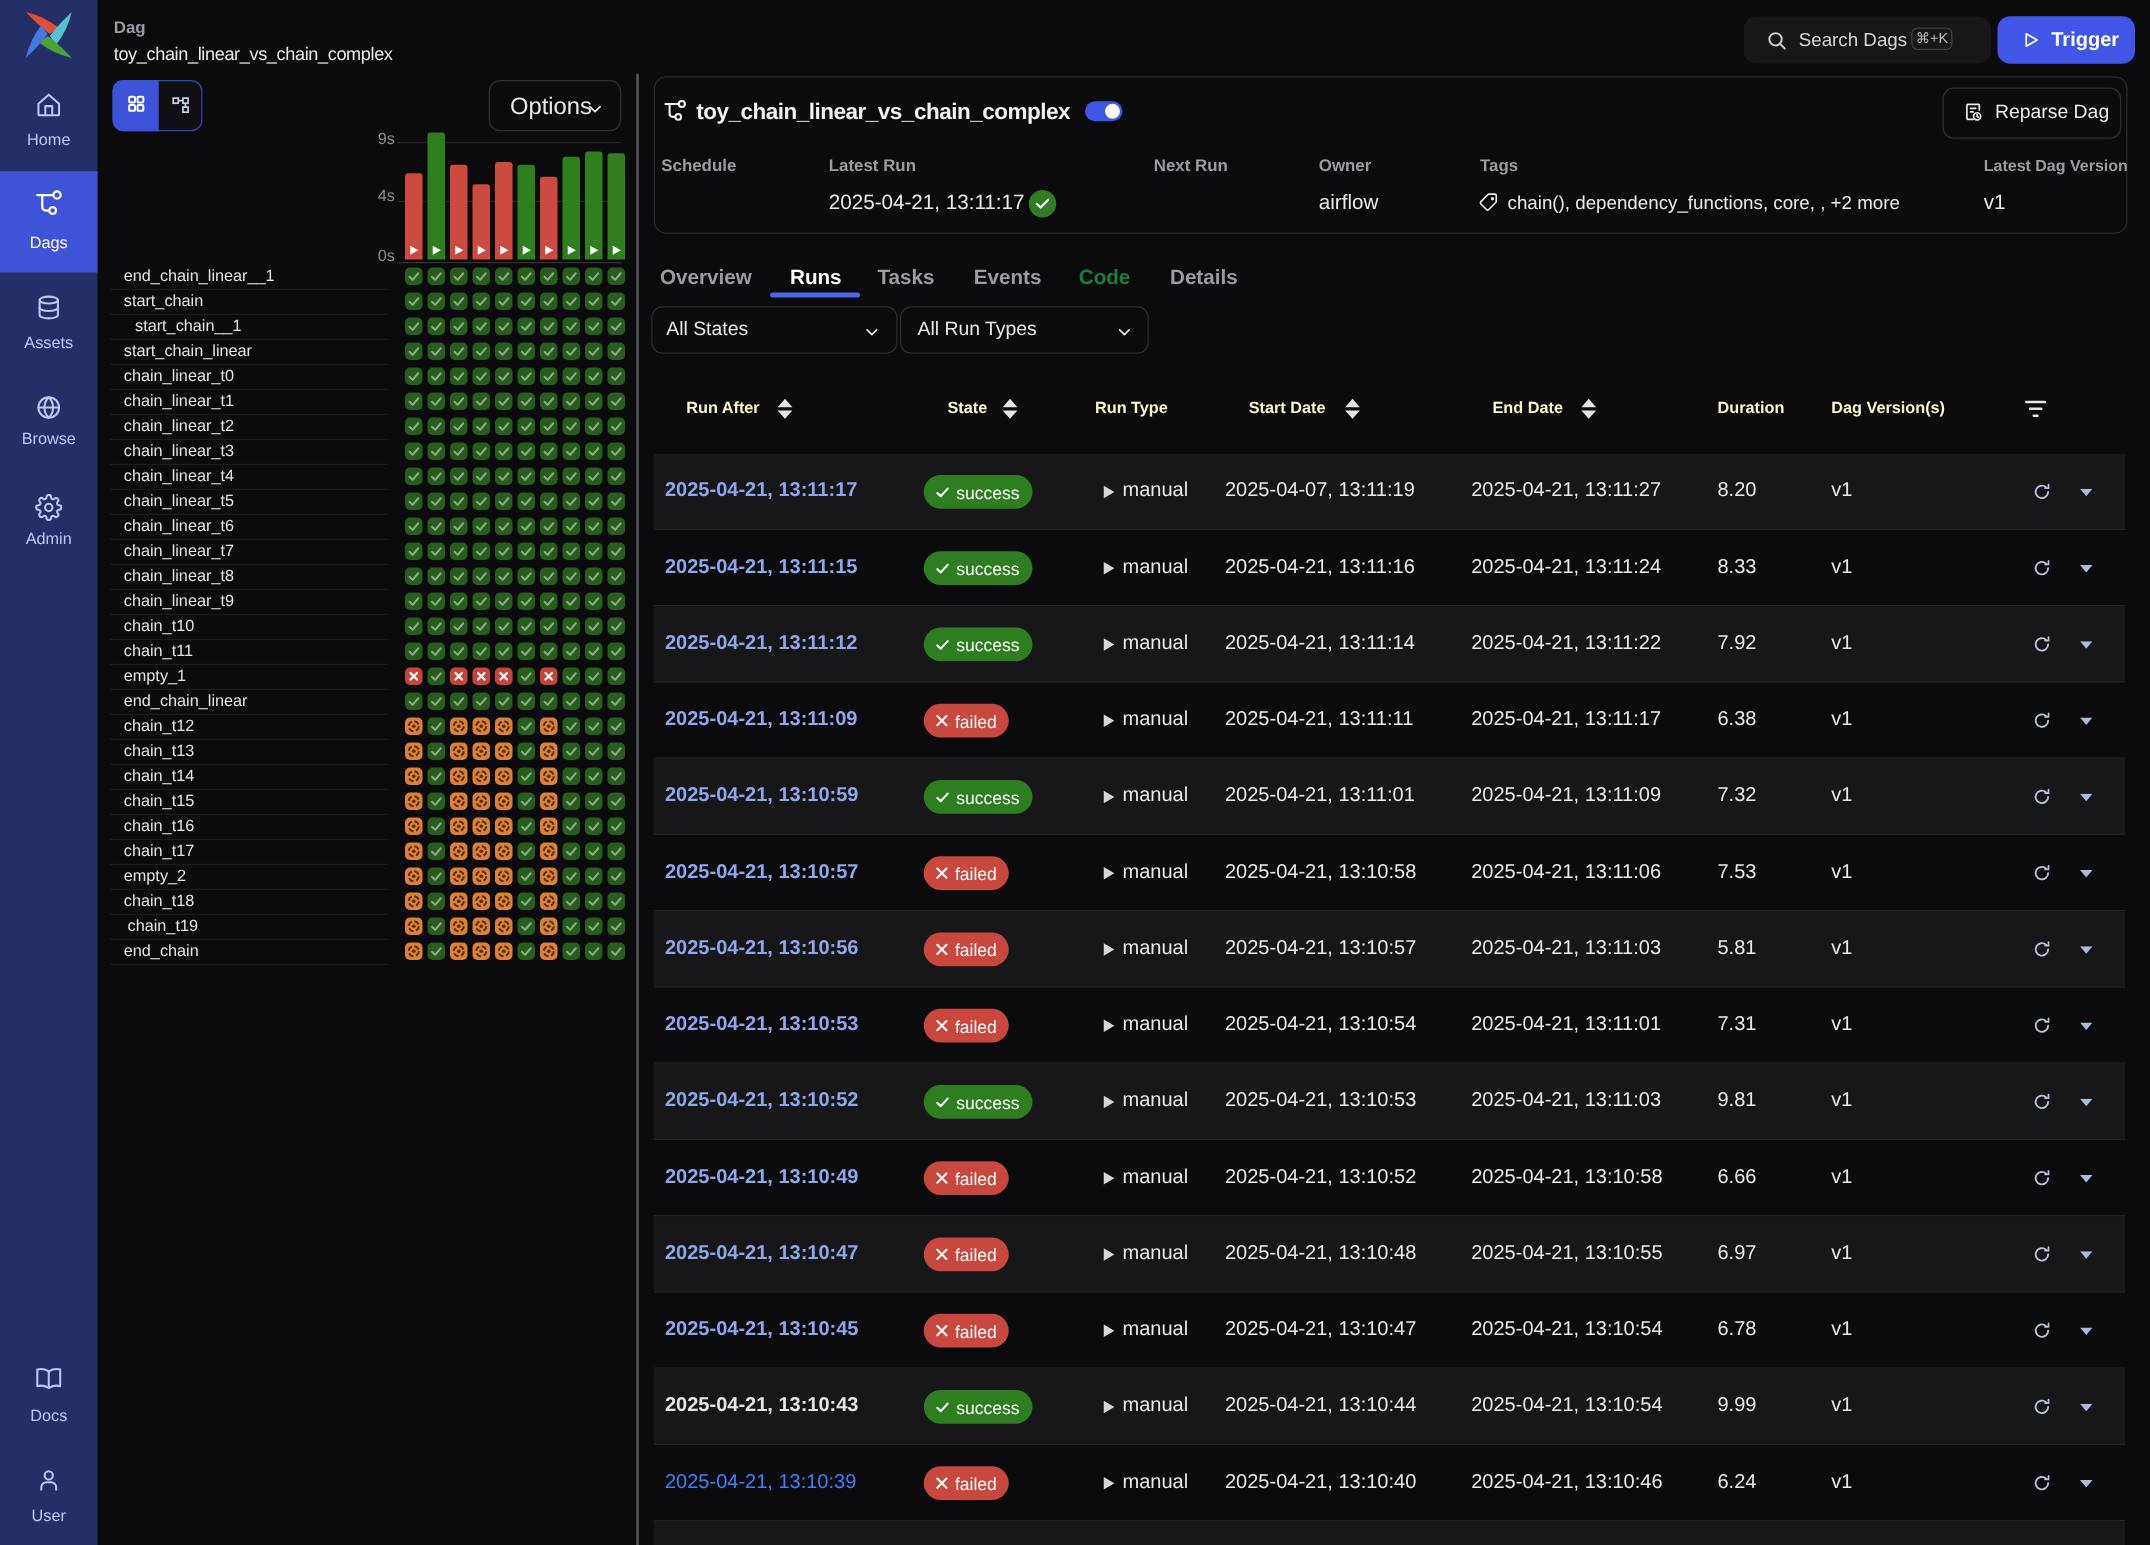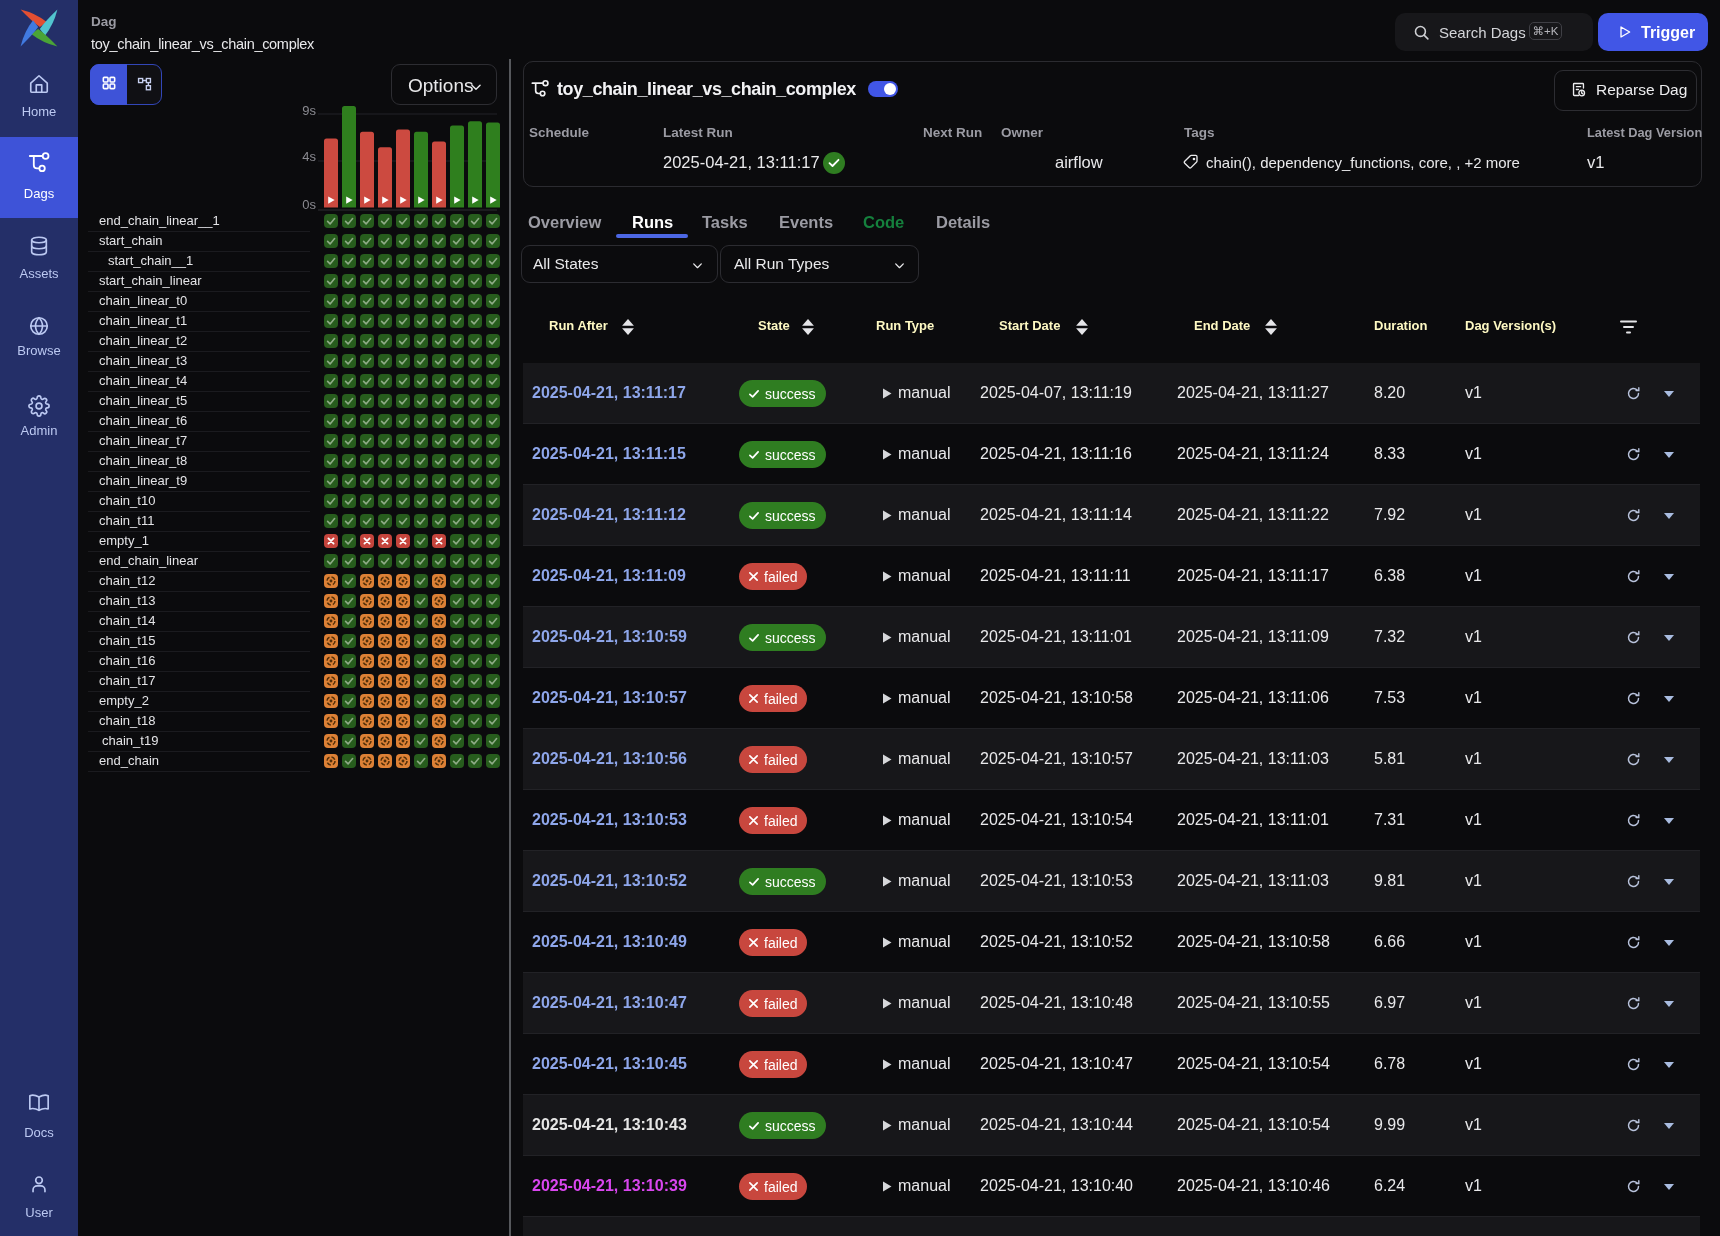--- a/index.html
+++ b/index.html
@@ -491,21 +491,21 @@
 <svg class="ab" style="left:1570px;top:81px" width="17" height="17" viewBox="0 0 24 24" fill="none" stroke="#ececee" stroke-width="1.9" stroke-linecap="round">
     <path d="M19 10 V4.5 a1 1 0 0 0 -1 -1 H6 a1 1 0 0 0 -1 1 v15 a1 1 0 0 0 1 1 h6"></path>
     <path d="M9 8 h6 M9 12 h3"></path>
     <circle cx="16.5" cy="17" r="4"></circle>
     <path d="M16.5 15 v2 l1.5 1"></path>
   </svg>
 <div class="ab" style="left:1596px;top:81px;font-size:15.5px;color:#ececee">Reparse Dag</div>
 <div class="metaL" style="left:529px;top:125px">Schedule</div>
 <div class="metaL" style="left:663px;top:125px">Latest Run</div>
 <div class="metaL" style="left:923px;top:125px">Next Run</div>
-<div class="metaL" style="left:1001px;top:125px">Owner</div>
+<div class="metaL" style="left:1055px;top:125px">Owner</div>
 <div class="metaL" style="left:1184px;top:125px">Tags</div>
 <div class="metaL" style="left:1587px;top:125px;font-size:12.8px">Latest Dag Version</div>
 <div class="metaV" style="left:663px;top:153px">2025-04-21, 13:11:17</div>
 <div class="ab" style="left:823px;top:152px;width:22px;height:22px;border-radius:11px;background:#2f7d21"></div>
 <svg class="ab" style="left:827px;top:157px" width="14" height="12" viewBox="0 0 14 12" fill="none" stroke="#fff" stroke-width="1.8" stroke-linecap="round" stroke-linejoin="round">
     <path d="M2.5 6.2 L5.5 9 L11.5 2.8"></path>
   </svg>
 <div class="metaV" style="left:1055px;top:153px">airflow</div>
 <svg class="ab" style="left:1183px;top:154px" width="16" height="16" viewBox="0 0 24 24" fill="none" stroke="#e9e9eb" stroke-width="2" stroke-linejoin="round">
     <path d="M2.6 11 L11 2.6 a2 2 0 0 1 1.4 -0.6 H19 a2 2 0 0 1 2 2 v6.6 a2 2 0 0 1 -0.6 1.4 L12 20.4 a2 2 0 0 1 -2.8 0 L2.6 13.8 a2 2 0 0 1 0 -2.8 Z"></path>
@@ -810,21 +810,21 @@
 <div class="cell" style="left:1374px;top:1116px">9.99</div>
 <div class="cell" style="left:1465px;top:1116px">v1</div>
 <svg class="ab" style="left:1626px;top:1118px" width="15" height="15" viewBox="0 0 24 24" fill="none" stroke="#b9c3dc" stroke-width="2.4" stroke-linecap="round">
     <path d="M20 12 a8 8 0 1 1 -2.5 -5.8"></path>
     <path d="M20.5 2.8 v4.4 h-4.4" stroke-width="2.2"></path>
   </svg>
 <svg class="ab" style="left:1664px;top:1123px" width="10" height="6" viewBox="0 0 10 6" fill="#a9bce0">
     <path d="M0 0 H10 L5 6 Z"></path>
   </svg>
 <div class="row" style="top:1156px;"></div>
-<div class="cell" style="left:532px;top:1177px;font-weight:bold;color:#d946ef">2025-04-21, 13:10:39</div>
+<div class="cell" style="left:532px;top:1177px;font-weight:normal;color:#3b82f6">2025-04-21, 13:10:39</div>
 <div class="badge" style="left:739px;top:1173px;background:#c8473e"><svg width="11" height="11" viewBox="0 0 12 12" fill="none" stroke="#fff" stroke-width="1.8" stroke-linecap="round" style="margin-right:5px">
       <path d="M2 2 L10 10 M10 2 L2 10"></path>
     </svg>failed</div>
 <svg class="ab" style="left:882px;top:1181px" width="10" height="11" viewBox="0 0 10 11" fill="#d6d7da">
     <path d="M1 0.5 L9.5 5.5 L1 10.5 Z"></path>
   </svg>
 <div class="cell" style="left:898px;top:1177px">manual</div>
 <div class="cell" style="left:980px;top:1177px">2025-04-21, 13:10:40</div>
 <div class="cell" style="left:1177px;top:1177px">2025-04-21, 13:10:46</div>
 <div class="cell" style="left:1374px;top:1177px">6.24</div>

